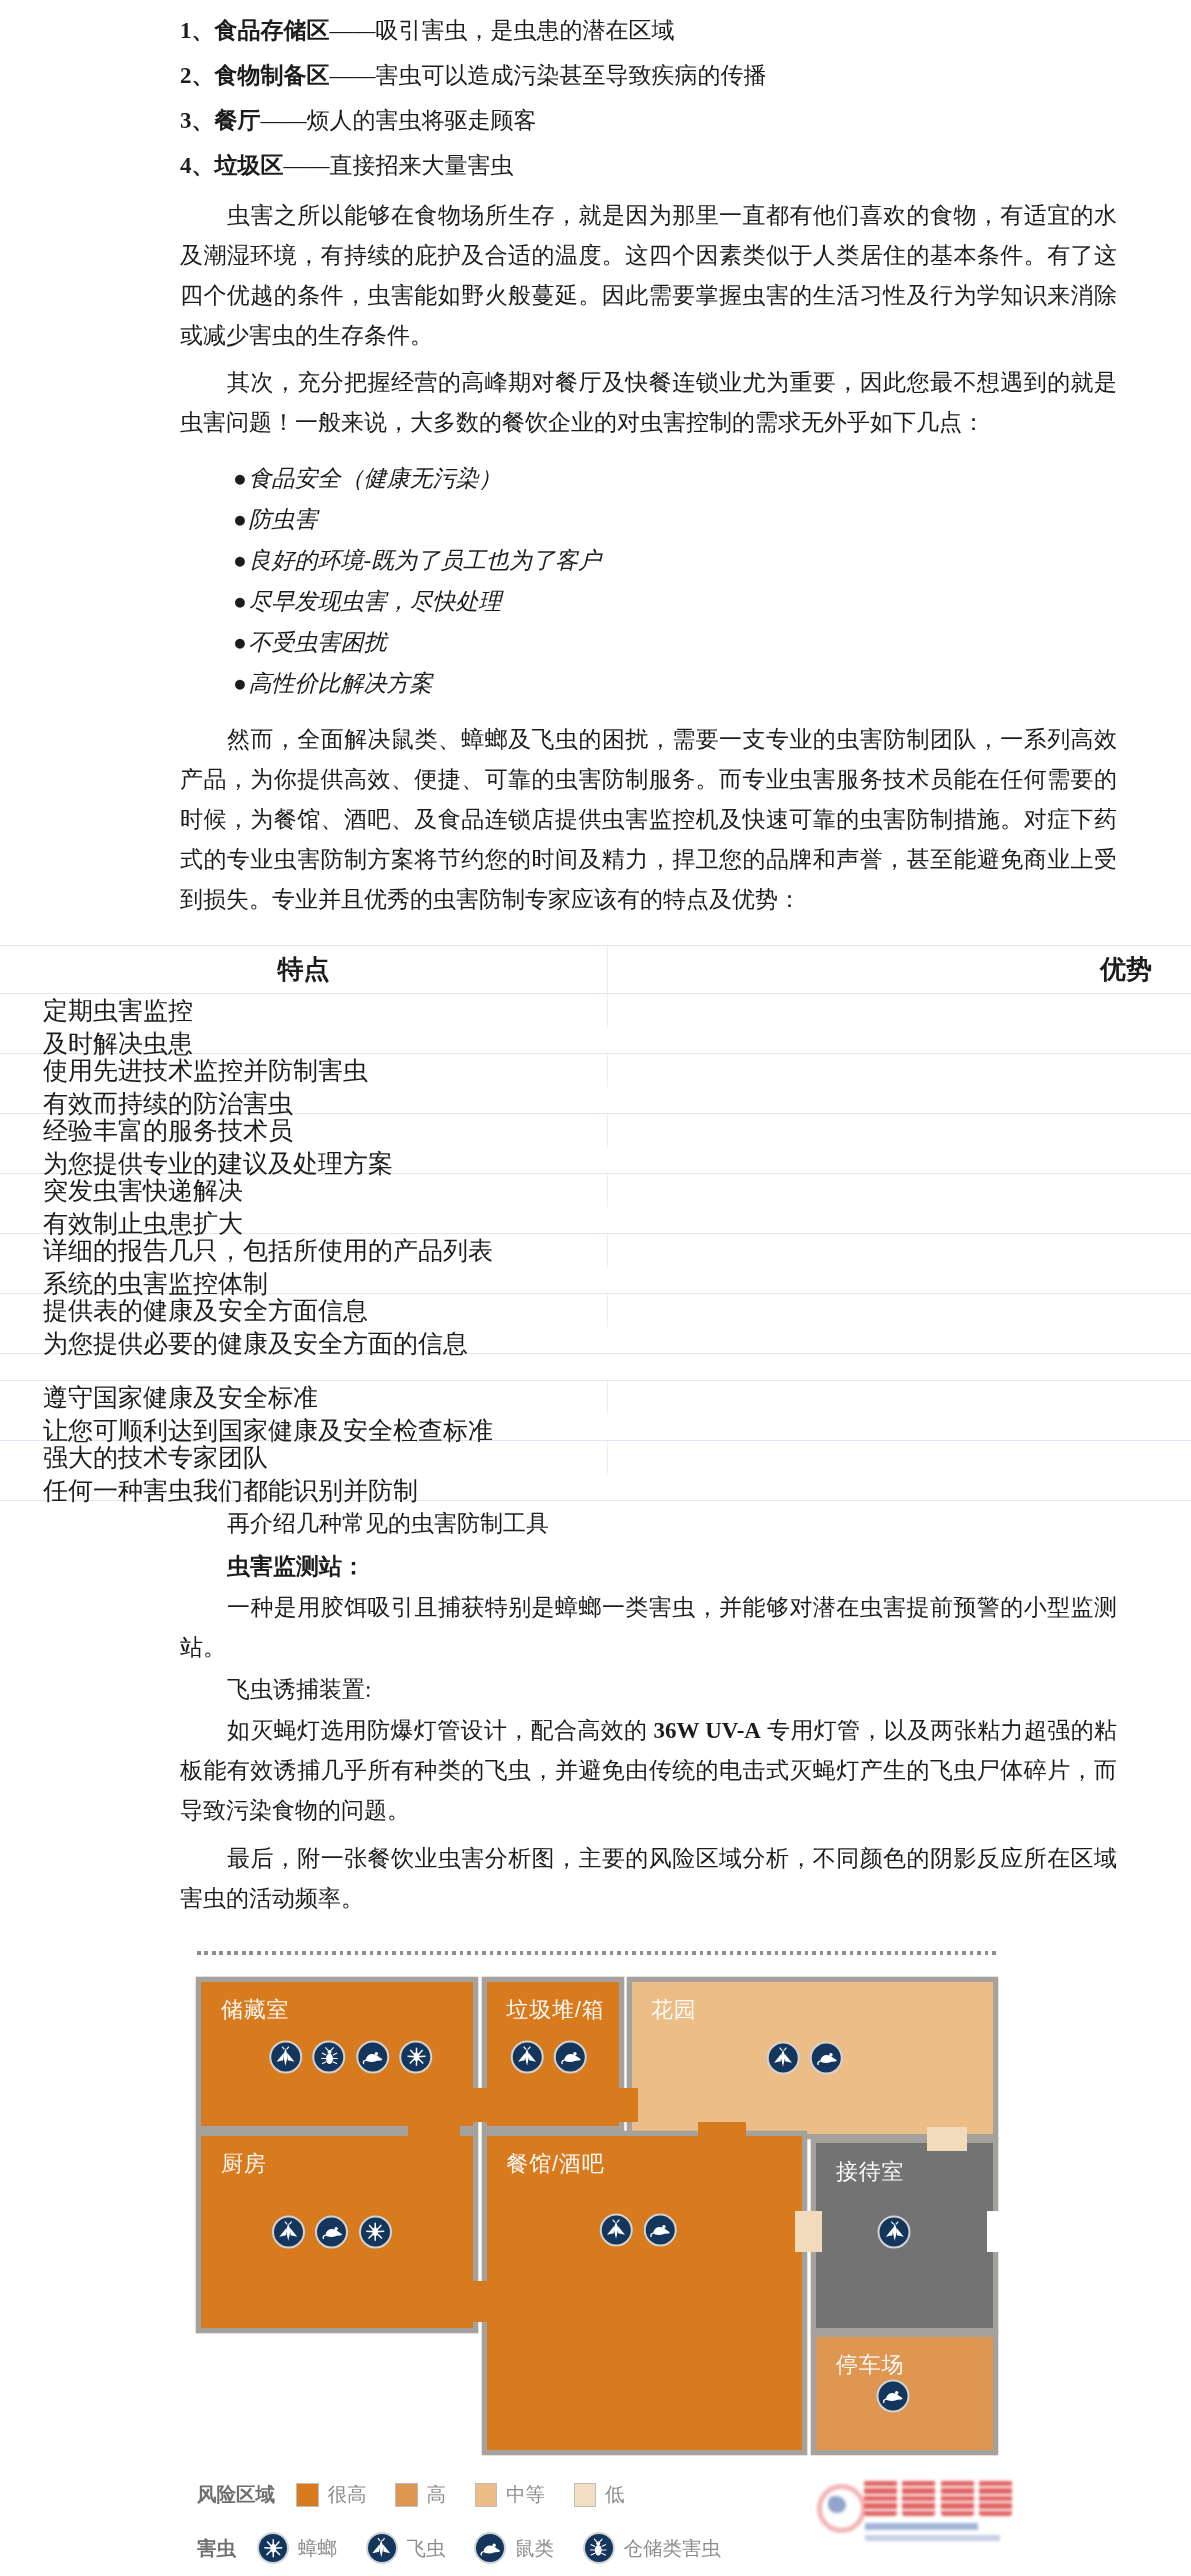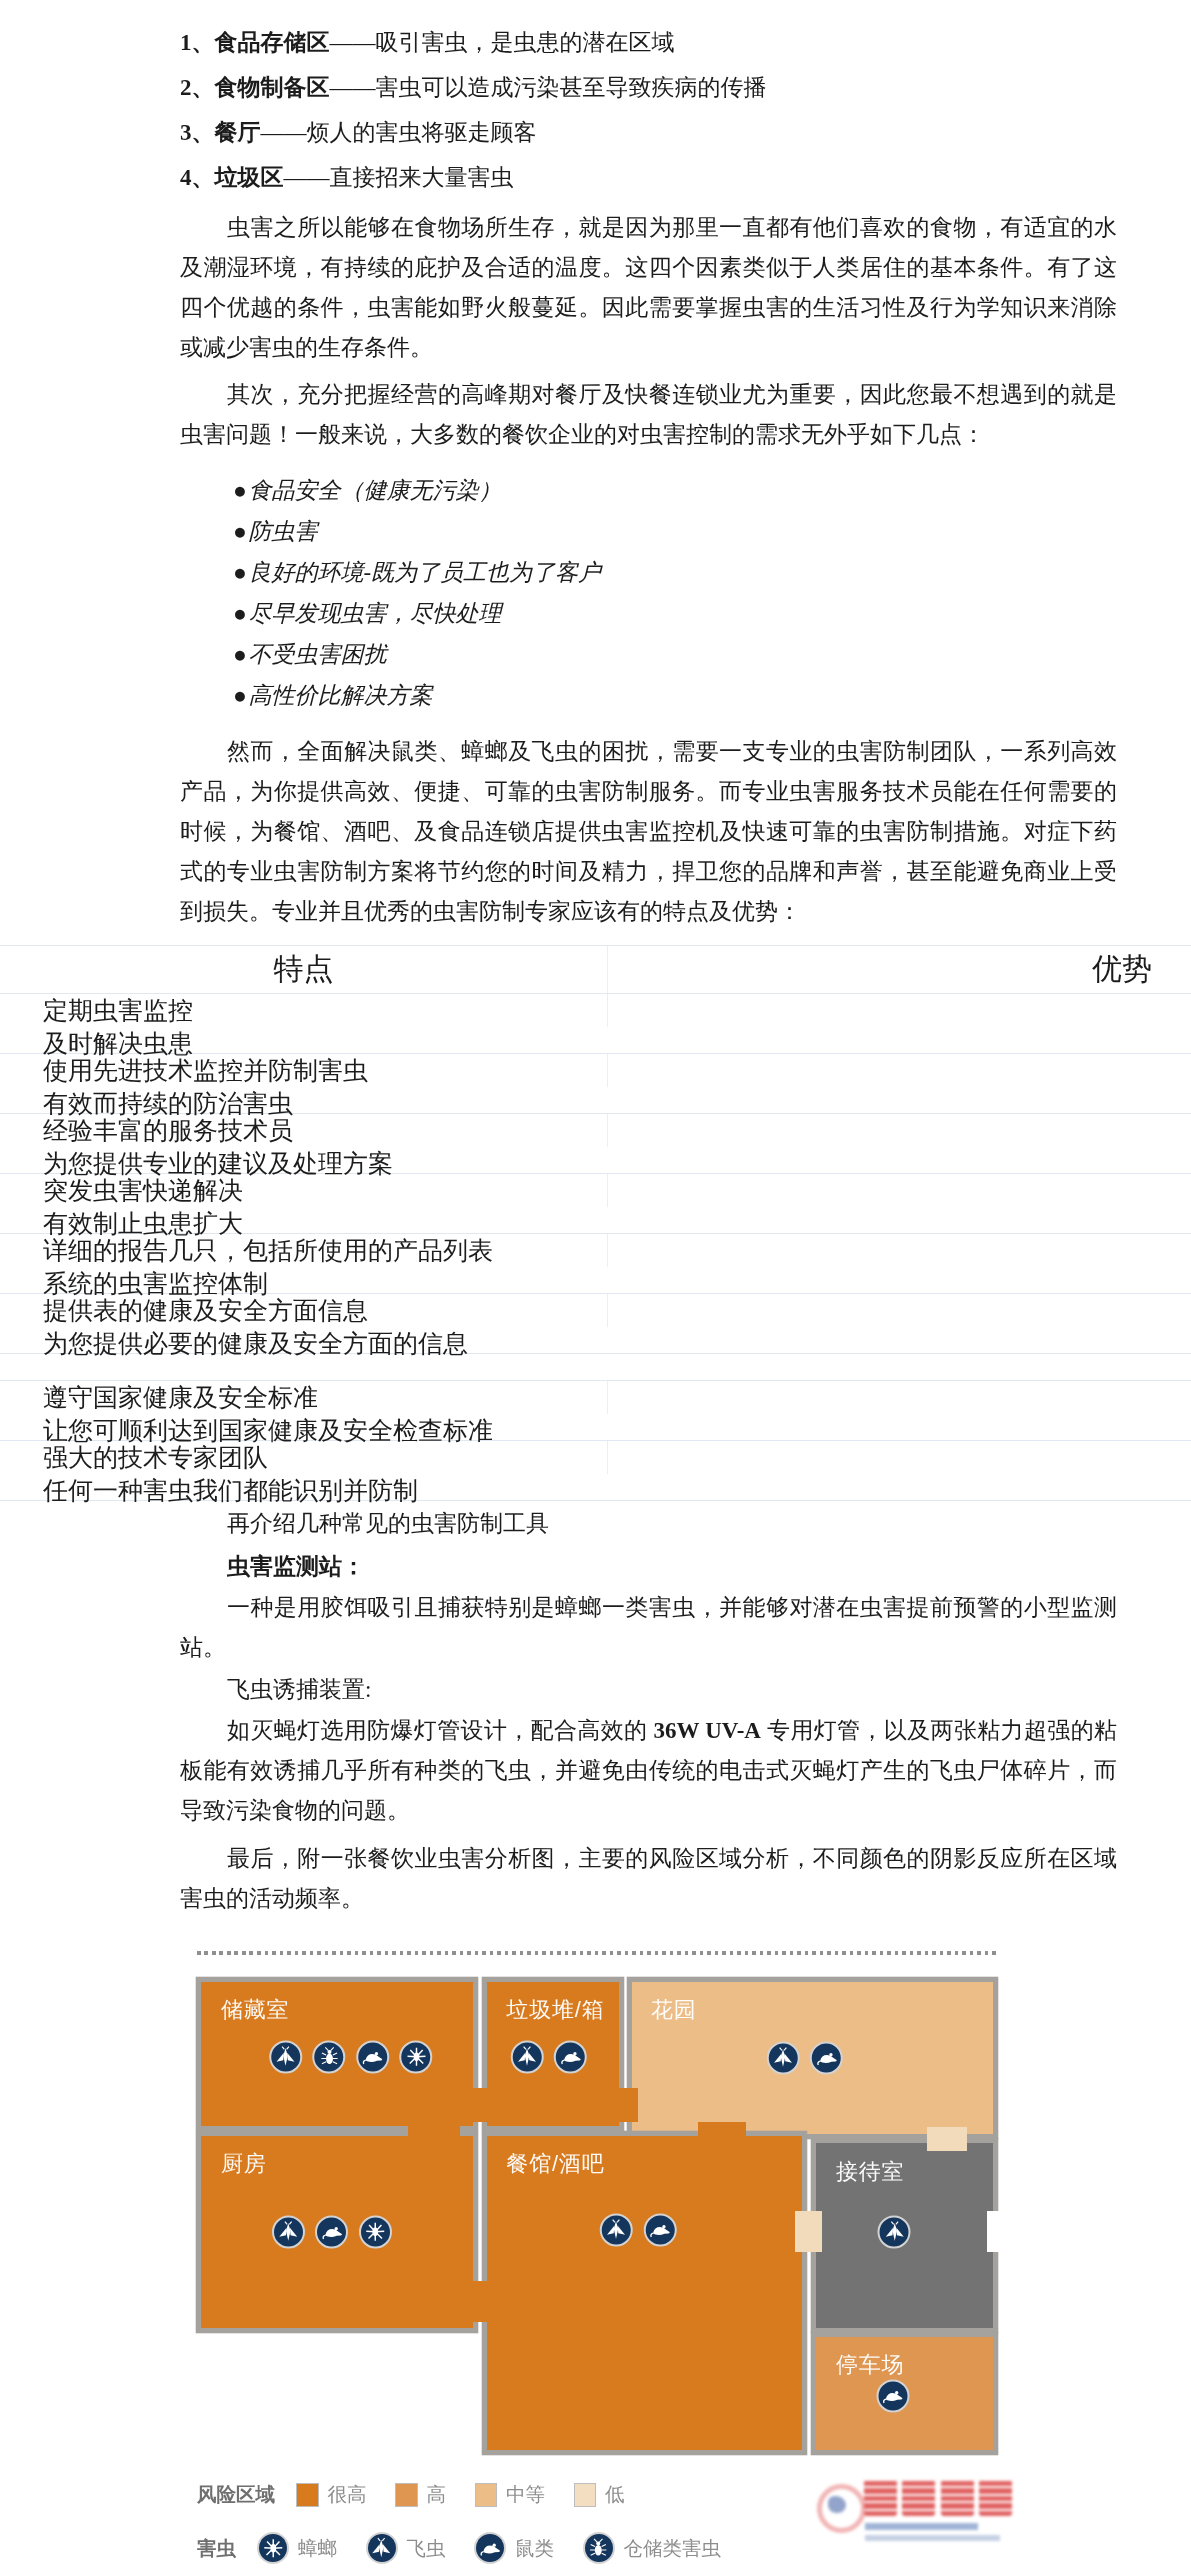--- a/index.html
+++ b/index.html
@@ -1,21 +1,21 @@
 <!DOCTYPE html>
 <html style="font-size:12px"><head>
 <meta charset="utf-8">
 <style>
   html,body{margin:0;padding:0;background:#fff;}
   .page{position:relative;width:1192px;height:2576px;background:#ffffff;overflow:hidden;
         font-family:"Liberation Serif","DejaVu Serif",serif;color:#1c1c1c;}
 
   
   .doc{position:absolute;left:0;right:0;box-sizing:border-box;padding:0 75px 0 180px;font-size:23px;}
-  .sec-top{top:0;padding-top:20px;}
+  .sec-top{top:0;padding-top:8px;}
   .sec-mid{top:1502px;}
   .numlist{margin:0;padding:0;list-style:none;}
   .numlist li{line-height:45px;}
   .numlist b{font-weight:bold;}
   p.body{margin:7.5px 0 0 0;line-height:40px;text-indent:47px;text-align:justify;}
   p.nowrapish{margin:0;}
   .bullets{margin:15px 0 16px 0;padding:0 0 0 53px;list-style:none;font-style:italic;}
   .bullets li{line-height:41px;}
   .bullets .dot{margin-right:1.5px;}
   .h-line{line-height:43px;text-indent:47px;margin:0;}
@@ -26,21 +26,21 @@
   .tbl{position:absolute;left:0;width:1192px;border-top:1.5px solid #e2e8f1;border-bottom:1.5px solid #e2e8f1;}
   .tbl1{top:945px;}
   .tbl2{top:1380px;}
   .trow{display:flex;border-bottom:1.5px solid #e2e8f1;}
   .trow:last-child{border-bottom:none;}
   .thead{height:47px;}
   .tdata{height:59px;flex-direction:column;}
   .tc{box-sizing:border-box;display:flex;align-items:center;font-size:25px;}
   .tc-l{width:608px;border-right:1.5px solid #eaeef5;padding-left:43px;}
   .tc-r{flex:1;padding-left:43px;}
-  .thead .tc{font-weight:normal;font-size:30px;}
+  .thead .tc{font-weight:bold;font-size:26px;}
   .thead .tc-l{justify-content:center;padding-left:0;}
   .thead .tc-r{justify-content:flex-end;padding-left:0;padding-right:40px;}
 
   
   .dotted{position:absolute;left:197px;top:1951px;width:802px;height:3.8px;
           background:repeating-linear-gradient(90deg,#8f8f8f 0 3.8px,transparent 3.8px 7.5px);}
 
   
   .plan{position:absolute;left:195px;top:1975px;width:804px;height:482px;
         font-family:"Liberation Sans","DejaVu Sans",sans-serif;}

